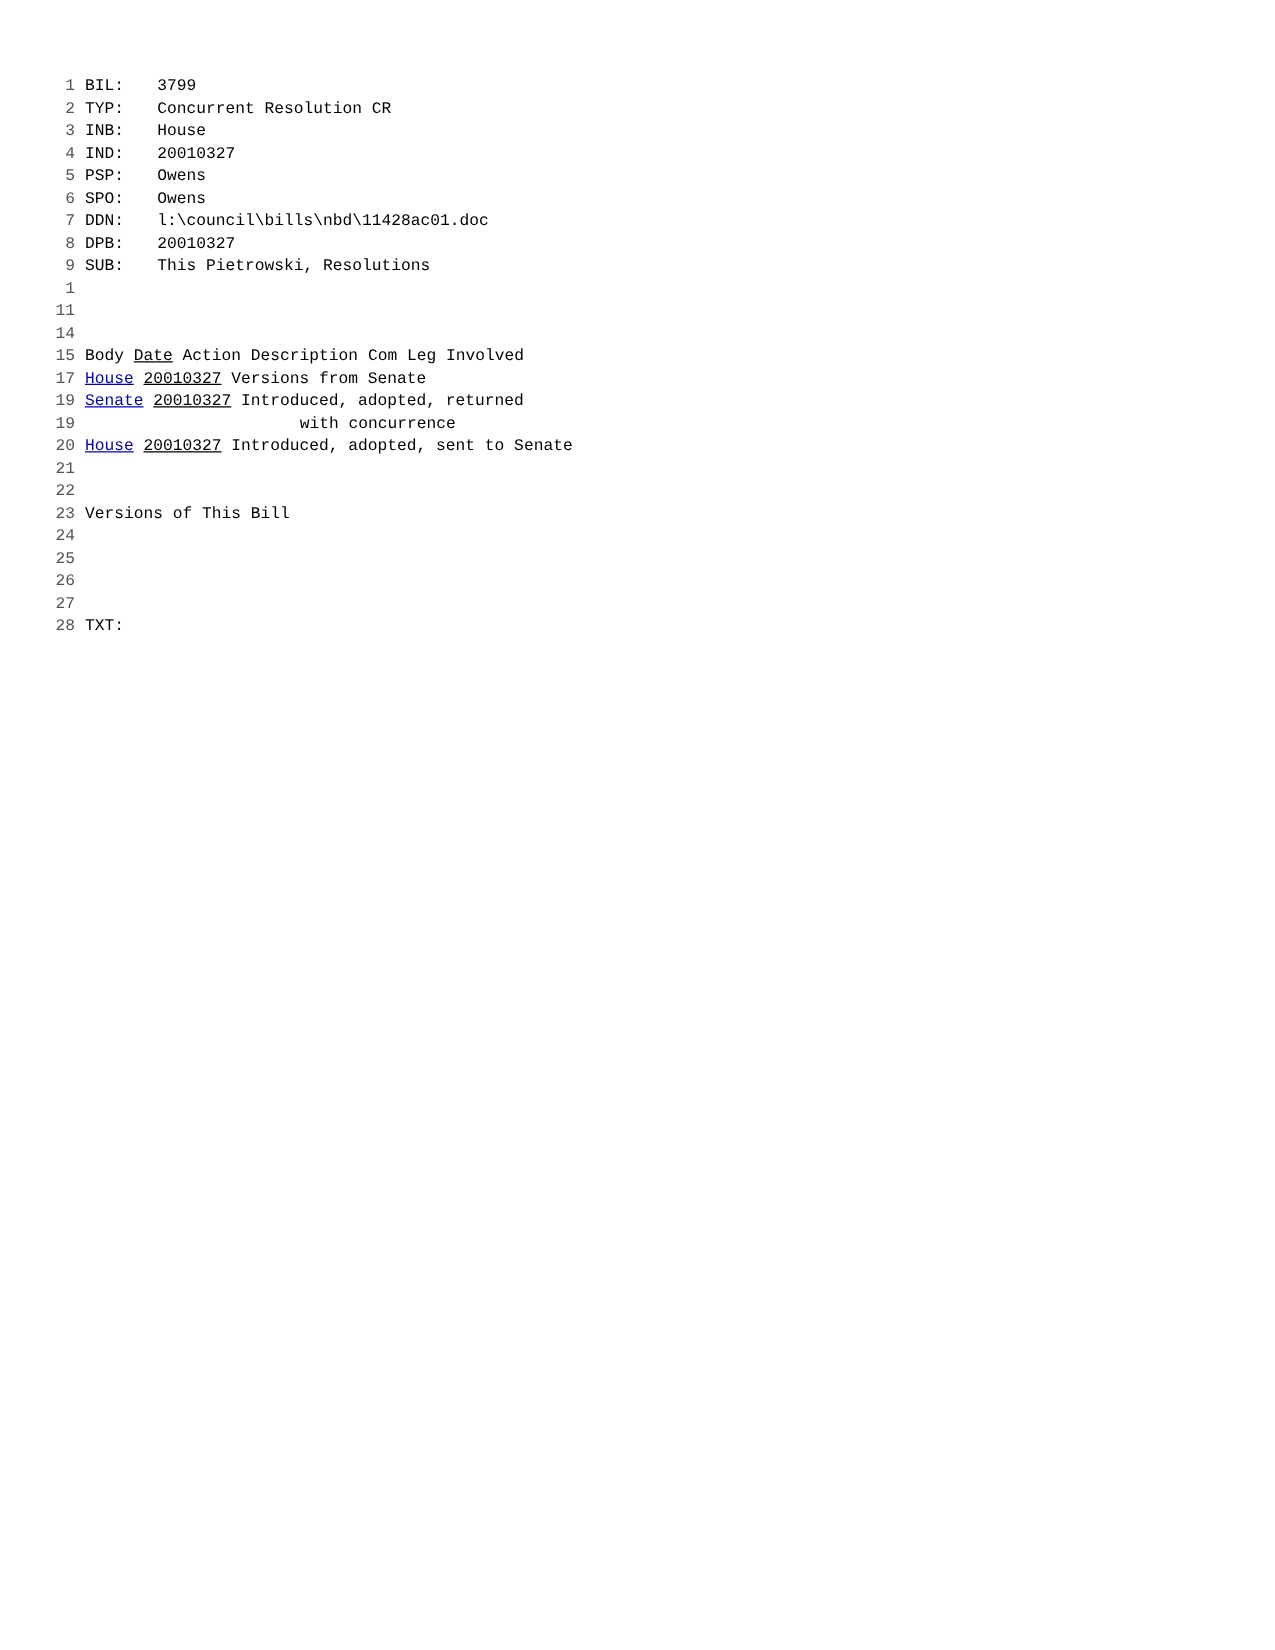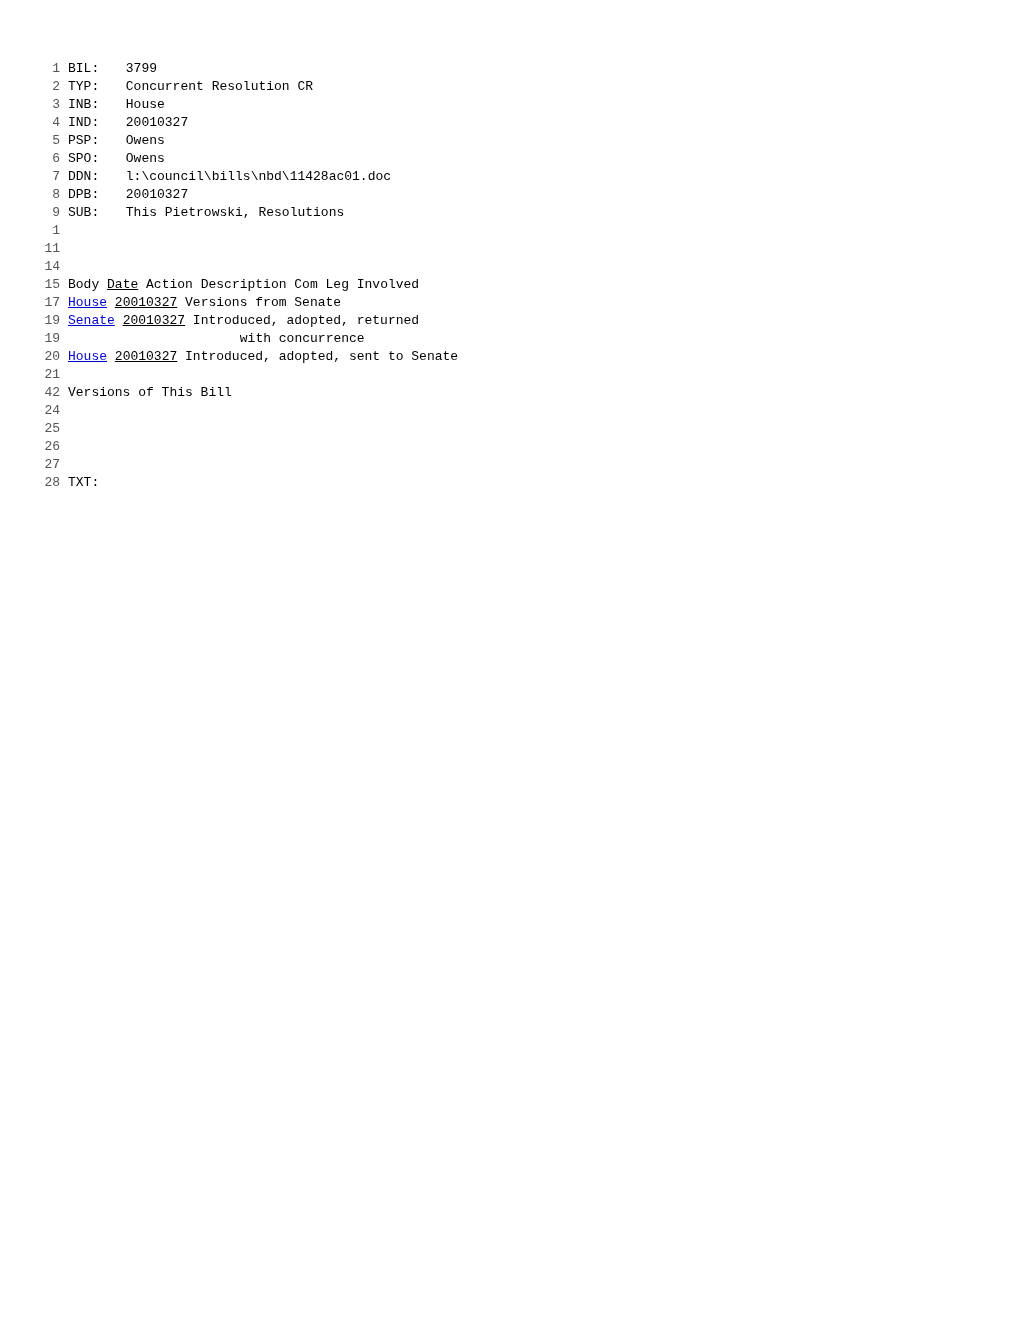--- a/index.html
+++ b/index.html
@@ -210,23 +210,27 @@
       <span class="col-action">Introduced, adopted, sent to Senate</span>
       <span class="col-com"></span>
       <span class="col-leg"></span>
     </span>
   </div>
 
   <div class="line">
     <span class="line-num">21</span>
     <span class="line-content">&nbsp;</span>
   </div>
-
-  <div class="line">
-    <span class="line-num">42</span>
+  <div class="line">
+    <span class="line-num">22</span>
+    <span class="line-content">&nbsp;</span>
+  </div>
+
+  <div class="line">
+    <span class="line-num">23</span>
     <span class="line-content">Versions of This Bill</span>
   </div>
 
   <div class="line">
     <span class="line-num">24</span>
     <span class="line-content">&nbsp;</span>
   </div>
   <div class="line">
     <span class="line-num">25</span>
     <span class="line-content">&nbsp;</span>

